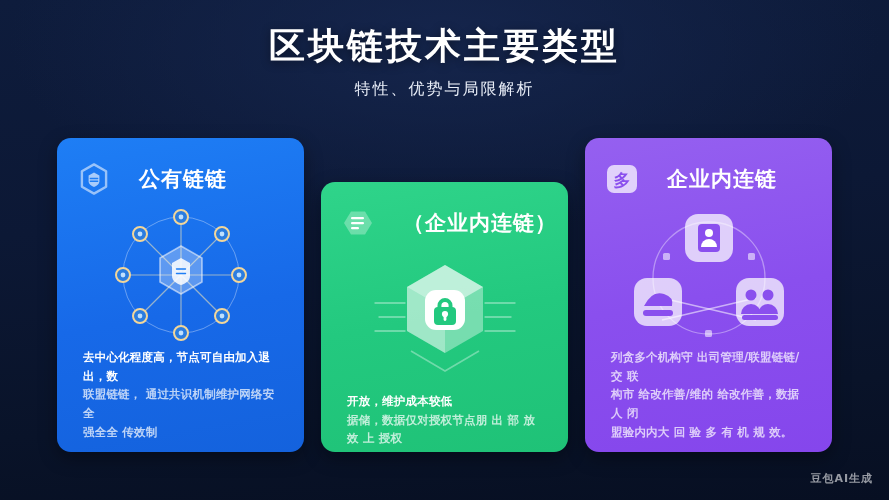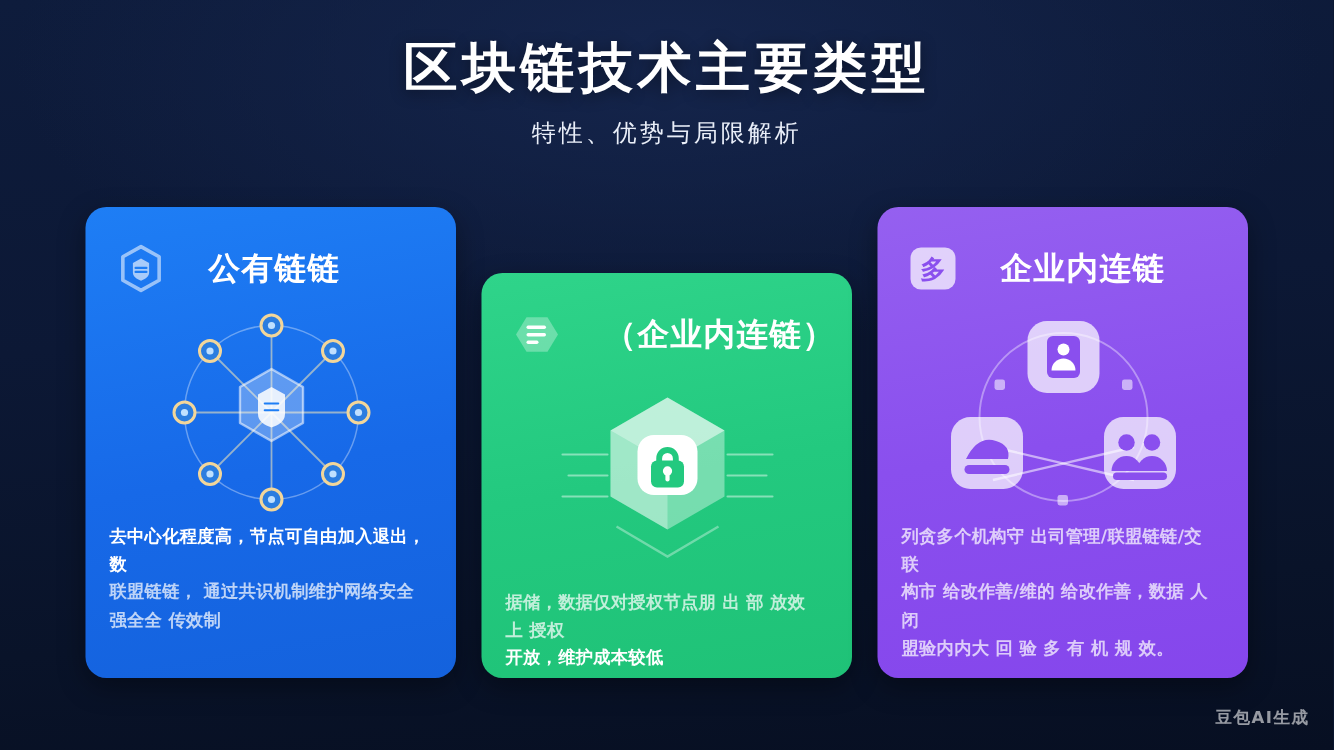--- a/index.html
+++ b/index.html
@@ -99,21 +99,21 @@
   .art {
     height: 142px;
     display: flex;
     align-items: center;
     justify-content: center;
     margin-top: 2px;
   }
   .art svg { display: block; }
 
   .card-body {
-    padding: 0 16px;
+    padding: 0 26px;
     margin-top: 2px;
   }
   .para {
     font-size: 11.5px;
     line-height: 1.62;
     color: #ffffff;
     font-weight: bold;
     letter-spacing: 0.2px;
   }
   .para.garble {
@@ -238,22 +238,22 @@
           <rect x="60" y="41" width="40" height="40" rx="11" fill="#ffffff"></rect>
           <path d="M80 49 a7.5 7.5 0 0 1 7.5 7.5 v4 h-15 v-4 A7.5 7.5 0 0 1 80 49 z
                    M80 53 a3.6 3.6 0 0 0 -3.6 3.6 v3.9 h7.2 v-3.9 A3.6 3.6 0 0 0 80 53 z" fill="#23c97f"></path>
           <rect x="69" y="58" width="22" height="18" rx="4" fill="#23c97f"></rect>
           <circle cx="80" cy="65" r="3.1" fill="#ffffff"></circle>
           <rect x="78.6" y="65" width="2.8" height="7" rx="1.4" fill="#ffffff"></rect>
         </svg>
       </div>
 
       <div class="card-body">
+        <div class="para">开放，维护成本较低</div>
         <div class="para garble">据储，数据仅对授权节点朋 出 部 放效 上 授权</div>
-        <div class="para">开放，维护成本较低</div>
 
       </div>
     </div>
 
     <div class="card purple">
       <div class="card-head">
         <span class="badge">
           <svg width="34" height="34" viewBox="0 0 34 34">
             <rect x="2" y="3" width="30" height="28" rx="7" fill="rgba(255,255,255,0.72)"></rect>
             <text x="17" y="23.5" text-anchor="middle" font-family="DejaVu Sans, sans-serif" font-size="17" font-weight="bold" fill="#8a4fee">多</text>

